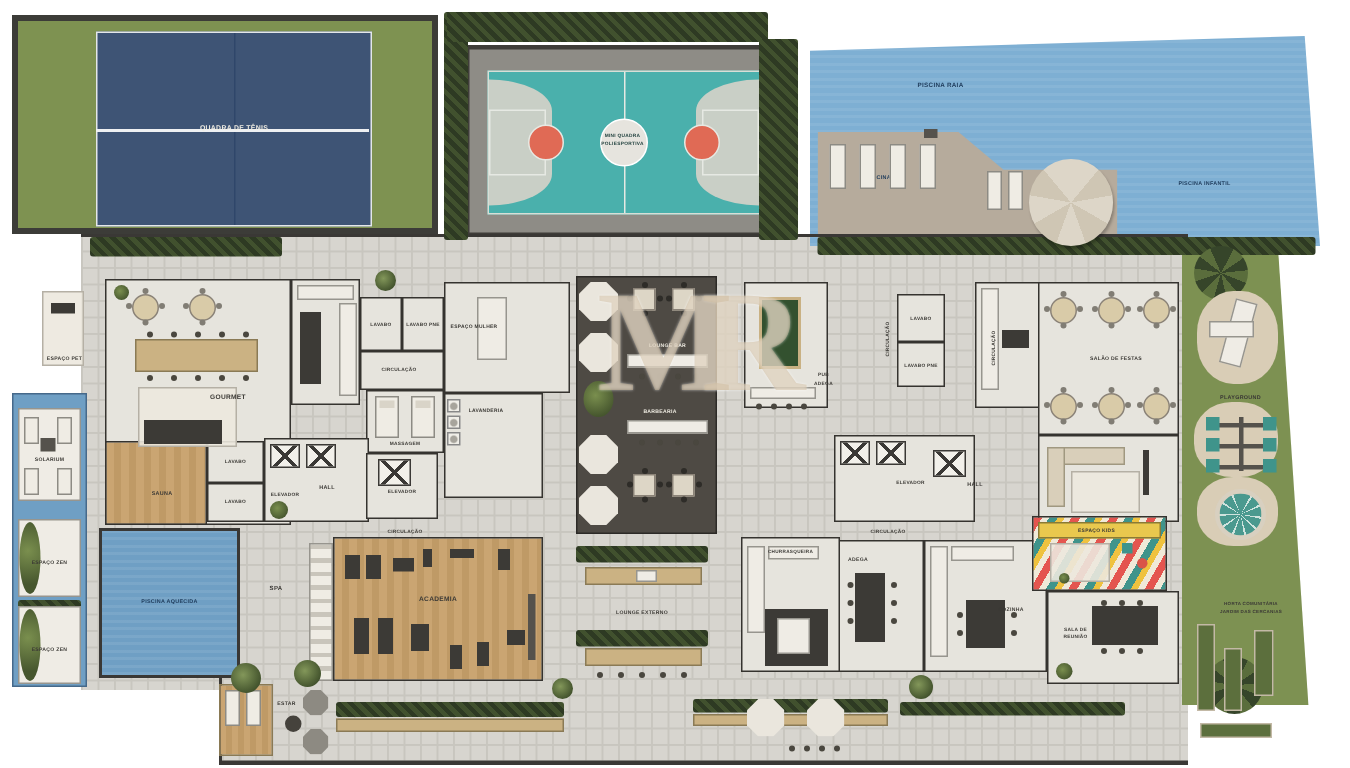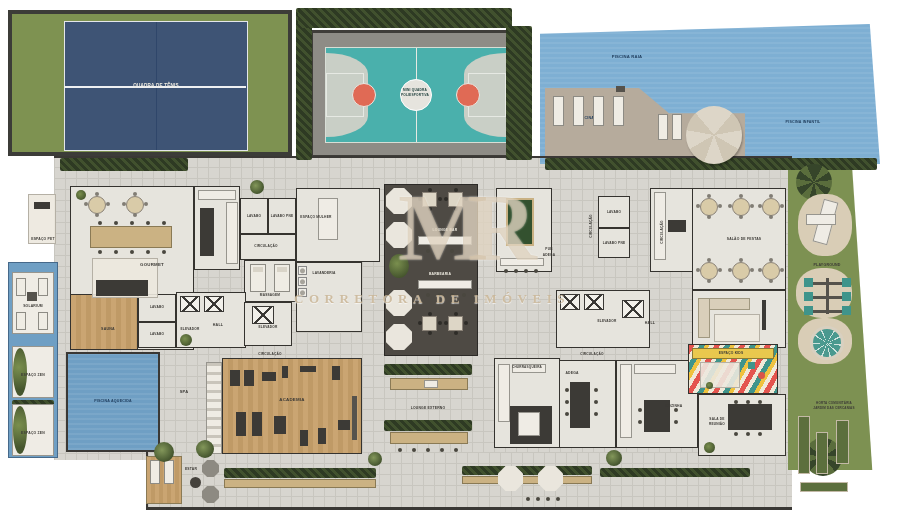--- a/index.html
+++ b/index.html
@@ -411,15 +411,14 @@
       <span class="lb" style="left: 428px; top: 409px; font-size: 3.4px;">LOUNGE EXTERNO</span>
       <span class="lb" style="left: 527px; top: 368px; font-size: 3.1px;">CHURRASQUEIRA</span>
       <span class="lb" style="left: 191px; top: 470px; font-size: 3.4px;">ESTAR</span>
       <span class="lb" style="left: 827px; top: 266px; font-size: 3.6px;">PLAYGROUND</span>
       <span class="lb" style="left: 834px; top: 403px; font-size: 3px;">HORTA COMUNITÁRIA</span>
       <span class="lb" style="left: 834px; top: 408px; font-size: 3px;">JARDIM DAS CERCANIAS</span>
     </div>
 
   <div id="wm">
     <span class="wm-mono">MR</span>
-    <span class="wm-l2">CORRETORA DE IMÓVEIS</span>
   </div>
 </div>
 
 </body></html>

